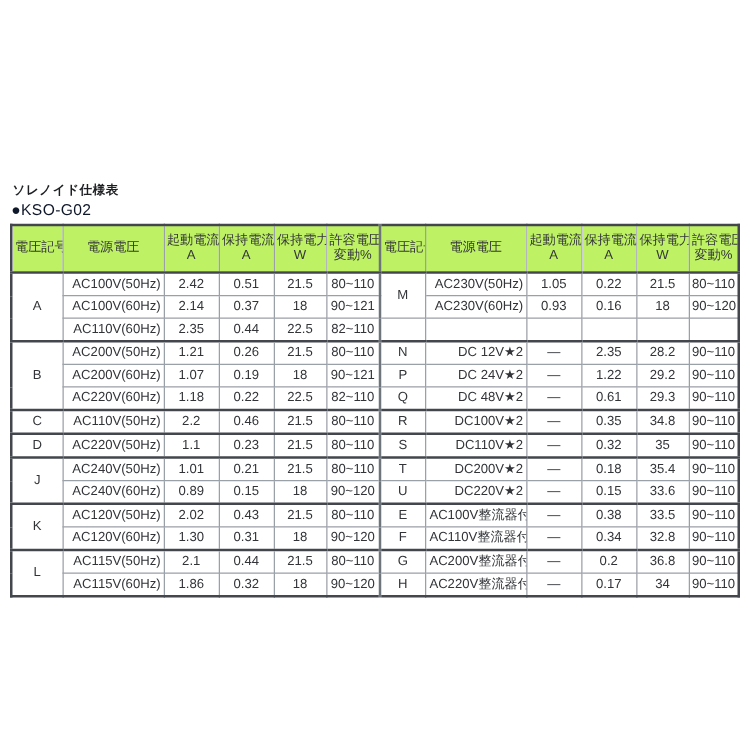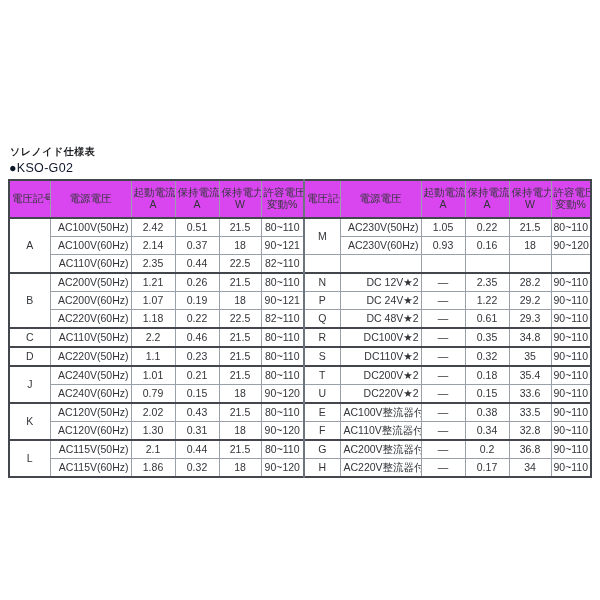--- a/index.html
+++ b/index.html
@@ -21,21 +21,21 @@
     border-collapse:collapse;table-layout:fixed;
     font-size:10.5px;color:#323438;
     border:2px solid #43474d;
   }
   .spec th,.spec td{
     border:1px solid #9aa0a8;
     padding:0 2px;text-align:center;vertical-align:middle;
     height:17px;line-height:1.1;overflow:hidden;white-space:nowrap;
   }
   .spec thead th{
-    background:#d946ef;font-weight:normal;height:36px;
+    background:#bef264;font-weight:normal;height:36px;
     border-bottom:2px solid #43474d;color:#34363a;
   }
   .spec tr.gs td{border-top:2px solid #43474d;}
   .spec td.v{text-align:right;padding-left:3px;}
   .spec td.v.c{text-align:right;padding-left:2px;}
   .spec td.mid,.spec th.mid{border-left:2px solid #6e747c;}
 </style>
 </head>
 <body>
 
@@ -190,21 +190,21 @@
         <td>80~110</td>
         <td class="sym mid">T</td>
         <td class="v c">DC200V★2</td>
         <td>—</td>
         <td>0.18</td>
         <td>35.4</td>
         <td>90~110</td>
       </tr>
       <tr>
         <td class="v l">AC240V(60Hz)</td>
-        <td>0.79</td>
+        <td>0.89</td>
         <td>0.15</td>
         <td>18</td>
         <td>90~120</td>
         <td class="sym mid">U</td>
         <td class="v c">DC220V★2</td>
         <td>—</td>
         <td>0.15</td>
         <td>33.6</td>
         <td>90~110</td>
       </tr>

